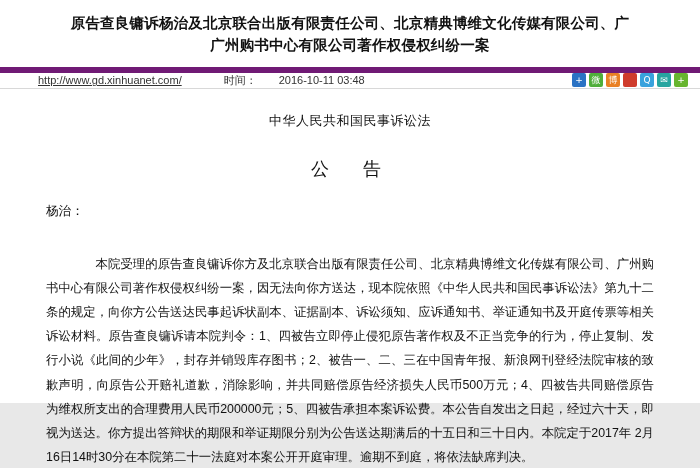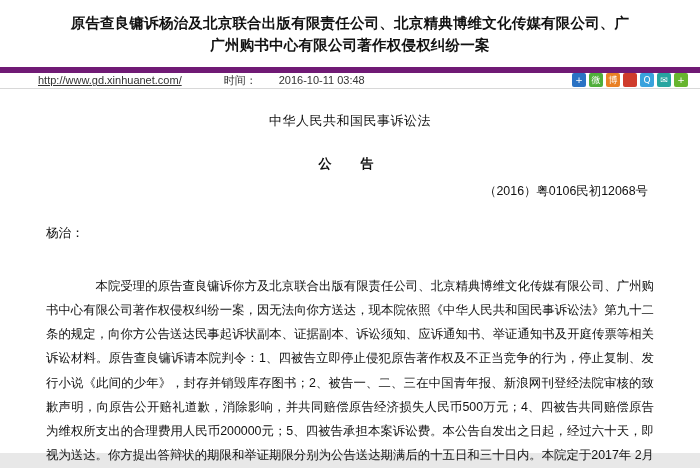--- a/index.html
+++ b/index.html
@@ -9,21 +9,21 @@
   body {
     width: 700px;
     height: 468px;
     background: #e8e8e8;
     font-family: "Liberation Sans", sans-serif;
     color: #1a1a1a;
     overflow: hidden;
   }
   .page {
     width: 700px;
-    height: 453px;
+    height: 403px;
     background: #ffffff;
     box-sizing: border-box;
     position: relative;
     display: flex;
     flex-direction: column;
   }
   
   .title-block {
     padding: 12px 22px 10px 22px;
   }
@@ -95,24 +95,24 @@
   }
   .court-name {
     text-align: center;
     font-size: 13px;
     margin-top: 4px;
     margin-bottom: 18px;
     letter-spacing: 0.5px;
   }
   .notice-head {
     text-align: center;
-    font-size: 13px;
-    font-weight: bold;
+    font-size: 18px;
+    font-weight: normal;
     letter-spacing: 8px;
-    margin-bottom: 4px;
+    margin-bottom: 14px;
   }
   .case-no {
     text-align: right;
     font-size: 12.4px;
     margin-bottom: 18px;
     padding-right: 6px;
   }
   .addressee {
     font-size: 12.6px;
     margin-bottom: 28px;
@@ -146,19 +146,18 @@
       <span class="ic-red"></span>
       <span class="ic-lblue">Q</span>
       <span class="ic-teal">✉</span>
       <span class="ic-green2">+</span>
     </span>
   </div>
 
   <div class="doc-body">
     <div class="court-name">中华人民共和国民事诉讼法</div>
     <div class="notice-head">公　告</div>
-    <div class="case-no">（2016）粤0106民初12068号</div>
     <div class="addressee">杨治：</div>
     <p class="para">　　本院受理的原告查良镛诉你方及北京联合出版有限责任公司、北京精典博维文化传媒有限公司、广州购书中心有限公司著作权侵权纠纷一案，因无法向你方送达，现本院依照《中华人民共和国民事诉讼法》第九十二条的规定，向你方公告送达民事起诉状副本、证据副本、诉讼须知、应诉通知书、举证通知书及开庭传票等相关诉讼材料。原告查良镛诉请本院判令：1、四被告立即停止侵犯原告著作权及不正当竞争的行为，停止复制、发行小说《此间的少年》，封存并销毁库存图书；2、被告一、二、三在中国青年报、新浪网刊登经法院审核的致歉声明，向原告公开赔礼道歉，消除影响，并共同赔偿原告经济损失人民币500万元；4、四被告共同赔偿原告为维权所支出的合理费用人民币200000元；5、四被告承担本案诉讼费。本公告自发出之日起，经过六十天，即视为送达。你方提出答辩状的期限和举证期限分别为公告送达期满后的十五日和三十日内。本院定于2017年 2月16日14时30分在本院第二十一法庭对本案公开开庭审理。逾期不到庭，将依法缺席判决。</p>
 
   </div>
 
 </div>
 
 </body></html>

